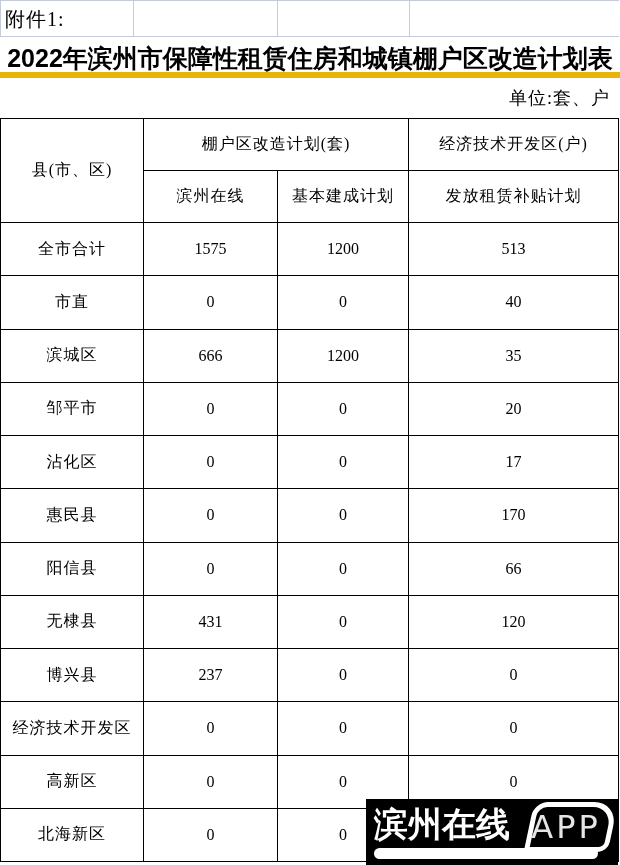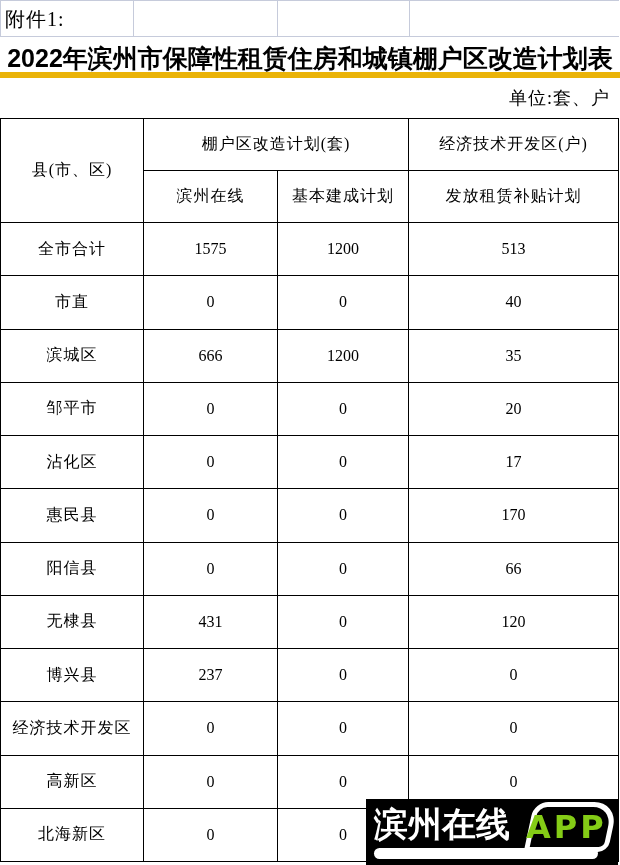--- a/index.html
+++ b/index.html
@@ -90,27 +90,26 @@
   .wm-capsule{
     position:absolute;right:5px;top:3px;width:84px;height:50px;
     border:5px solid #fff;
     border-radius:14px 24px 10px 4px;
     transform:skewX(-12deg);
     background:#000;
     box-sizing:border-box;
   }
   .wm-app{
     position:absolute;right:12px;top:6px;width:80px;
-    color:#84cc16;
+    color:#e5e5e5;
     font-family:"DejaVu Sans","Liberation Sans",sans-serif;
     font-size:32px;
     letter-spacing:3px;
     line-height:44px;
     text-align:center;
-    font-weight:bold;
   }
 </style>
 </head>
 <body>
 
 <div class="page">
 
   <div class="attachment-row">
     <span class="label">附件1:</span>
     <div class="vgrid g1"></div>

